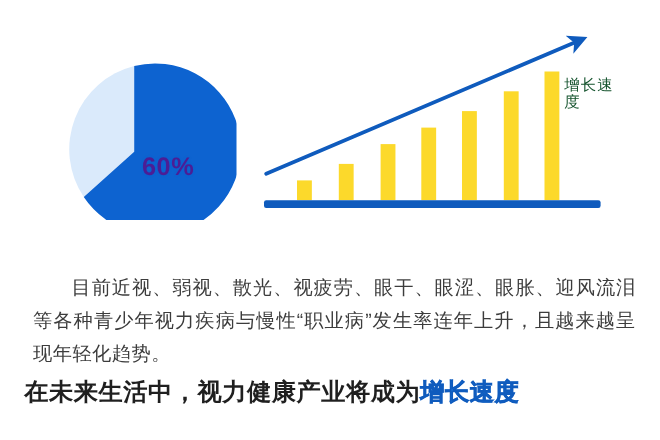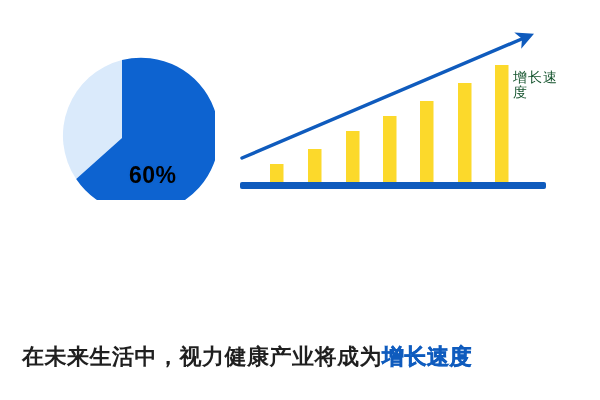--- a/index.html
+++ b/index.html
@@ -47,24 +47,23 @@
     width: 180px;
     height: 185px;
     pointer-events: none;
   }
   .pie-label span {
     position: absolute;
     left: 94px;
     top: 123px;
     font-size: 23px;
     font-weight: bold;
-    color: #000000;
+    color: #4c1d95;
     letter-spacing: 0.5px;
     text-shadow: 0 0 2px rgba(0,90,200,.35);
-    margin-top: 24px;
   }
 
   .bars-wrap {
     position: absolute;
     left: 230px;
     top: 18px;
     width: 330px;
     height: 185px;
   }
   .bars-svg { display: block; }
@@ -163,18 +162,19 @@
         <rect x="10" y="164" width="306" height="7" rx="2" fill="#0f5bbd"></rect>
       </svg>
 
       <div class="growth-note">
         <span class="growth-sub">增长速度</span>
       </div>
     </div>
 
   </div>
 
+  <p class="paragraph">目前近视、弱视、散光、视疲劳、眼干、眼涩、眼胀、迎风流泪等各种青少年视力疾病与慢性“职业病”发生率连年上升，且越来越呈现年轻化趋势。</p>
 
   <div class="headline">
     <span class="plain">在未来生活中，视力健康产业将成为</span><span class="accent">增长速度</span>
   </div>
 
 </div>
 
 </body></html>

